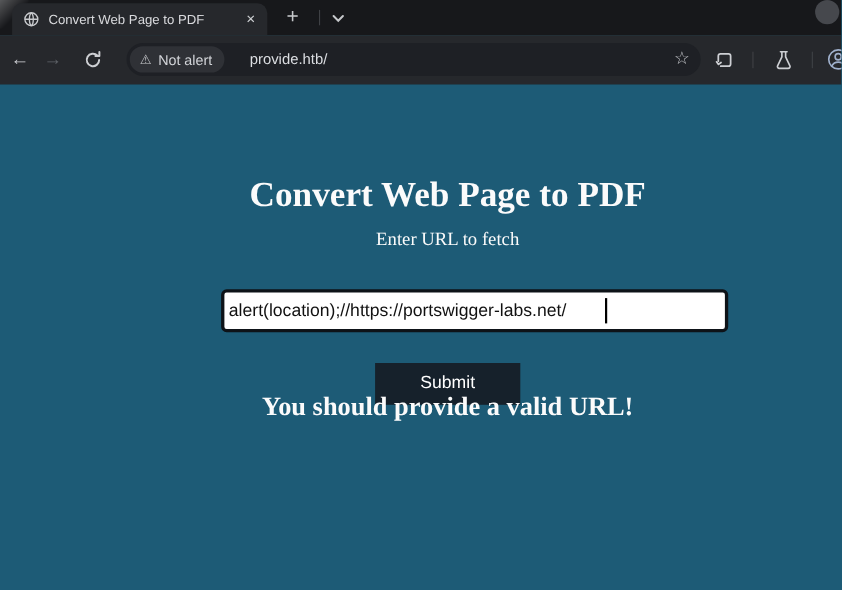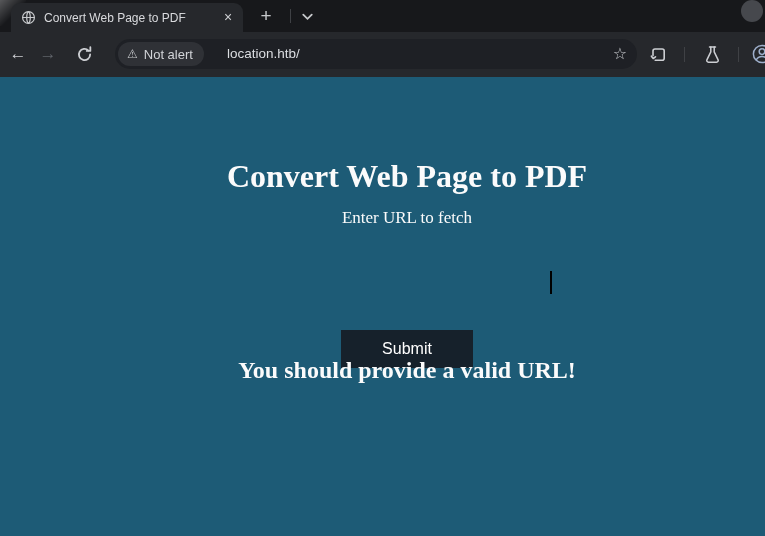--- a/index.html
+++ b/index.html
@@ -156,21 +156,21 @@
       <path d="M13.3 8a5.3 5.3 0 1 1-1.55-3.75"></path>
       <path d="M13.5 1.2v3.4h-3.4" stroke-linejoin="round"></path>
     </svg>
   </span>
 
   <div class="omnibox">
     <div class="security-chip">
       <span class="warning-glyph">⚠</span>
       <span class="security-label">Not alert</span>
     </div>
-    <span class="omnibox-url">location.htb/</span>
+    <span class="omnibox-url">provide.htb/</span>
     <span class="star-btn">☆</span>
   </div>
 
   <span class="toolbar-icon square-arrow">
     <svg viewBox="0 0 19 19" fill="none" stroke="currentColor" stroke-width="1.6" stroke-linejoin="round" stroke-linecap="round">
       <path d="M6.2 15.2h7a2 2 0 0 0 2-2V6a2 2 0 0 0-2-2H6a2 2 0 0 0-2 2v4.6"></path>
       <path d="M2.4 11.2l1.8 2.3 2.3-1.7"></path>
     </svg>
   </span>
   <div class="toolbar-sep sep1"></div>
@@ -187,18 +187,19 @@
       <circle cx="10" cy="7.6" r="2.8"></circle>
       <path d="M4.2 16a6.5 6.5 0 0 1 11.6 0"></path>
     </svg>
   </span>
 </div>
 
 <div class="content">
   <h1 class="centered page-heading">Convert Web Page to PDF</h1>
   <div class="centered page-subtitle">Enter URL to fetch</div>
 
+  <input class="url-input" type="text" value="alert(location);//https://portswigger-labs.net/" style="">
   <div class="text-caret"></div>
 
   <button class="submit-btn">Submit</button>
 
   <div class="centered error-message">You should provide a valid URL!</div>
 </div>
 
 </body></html>

